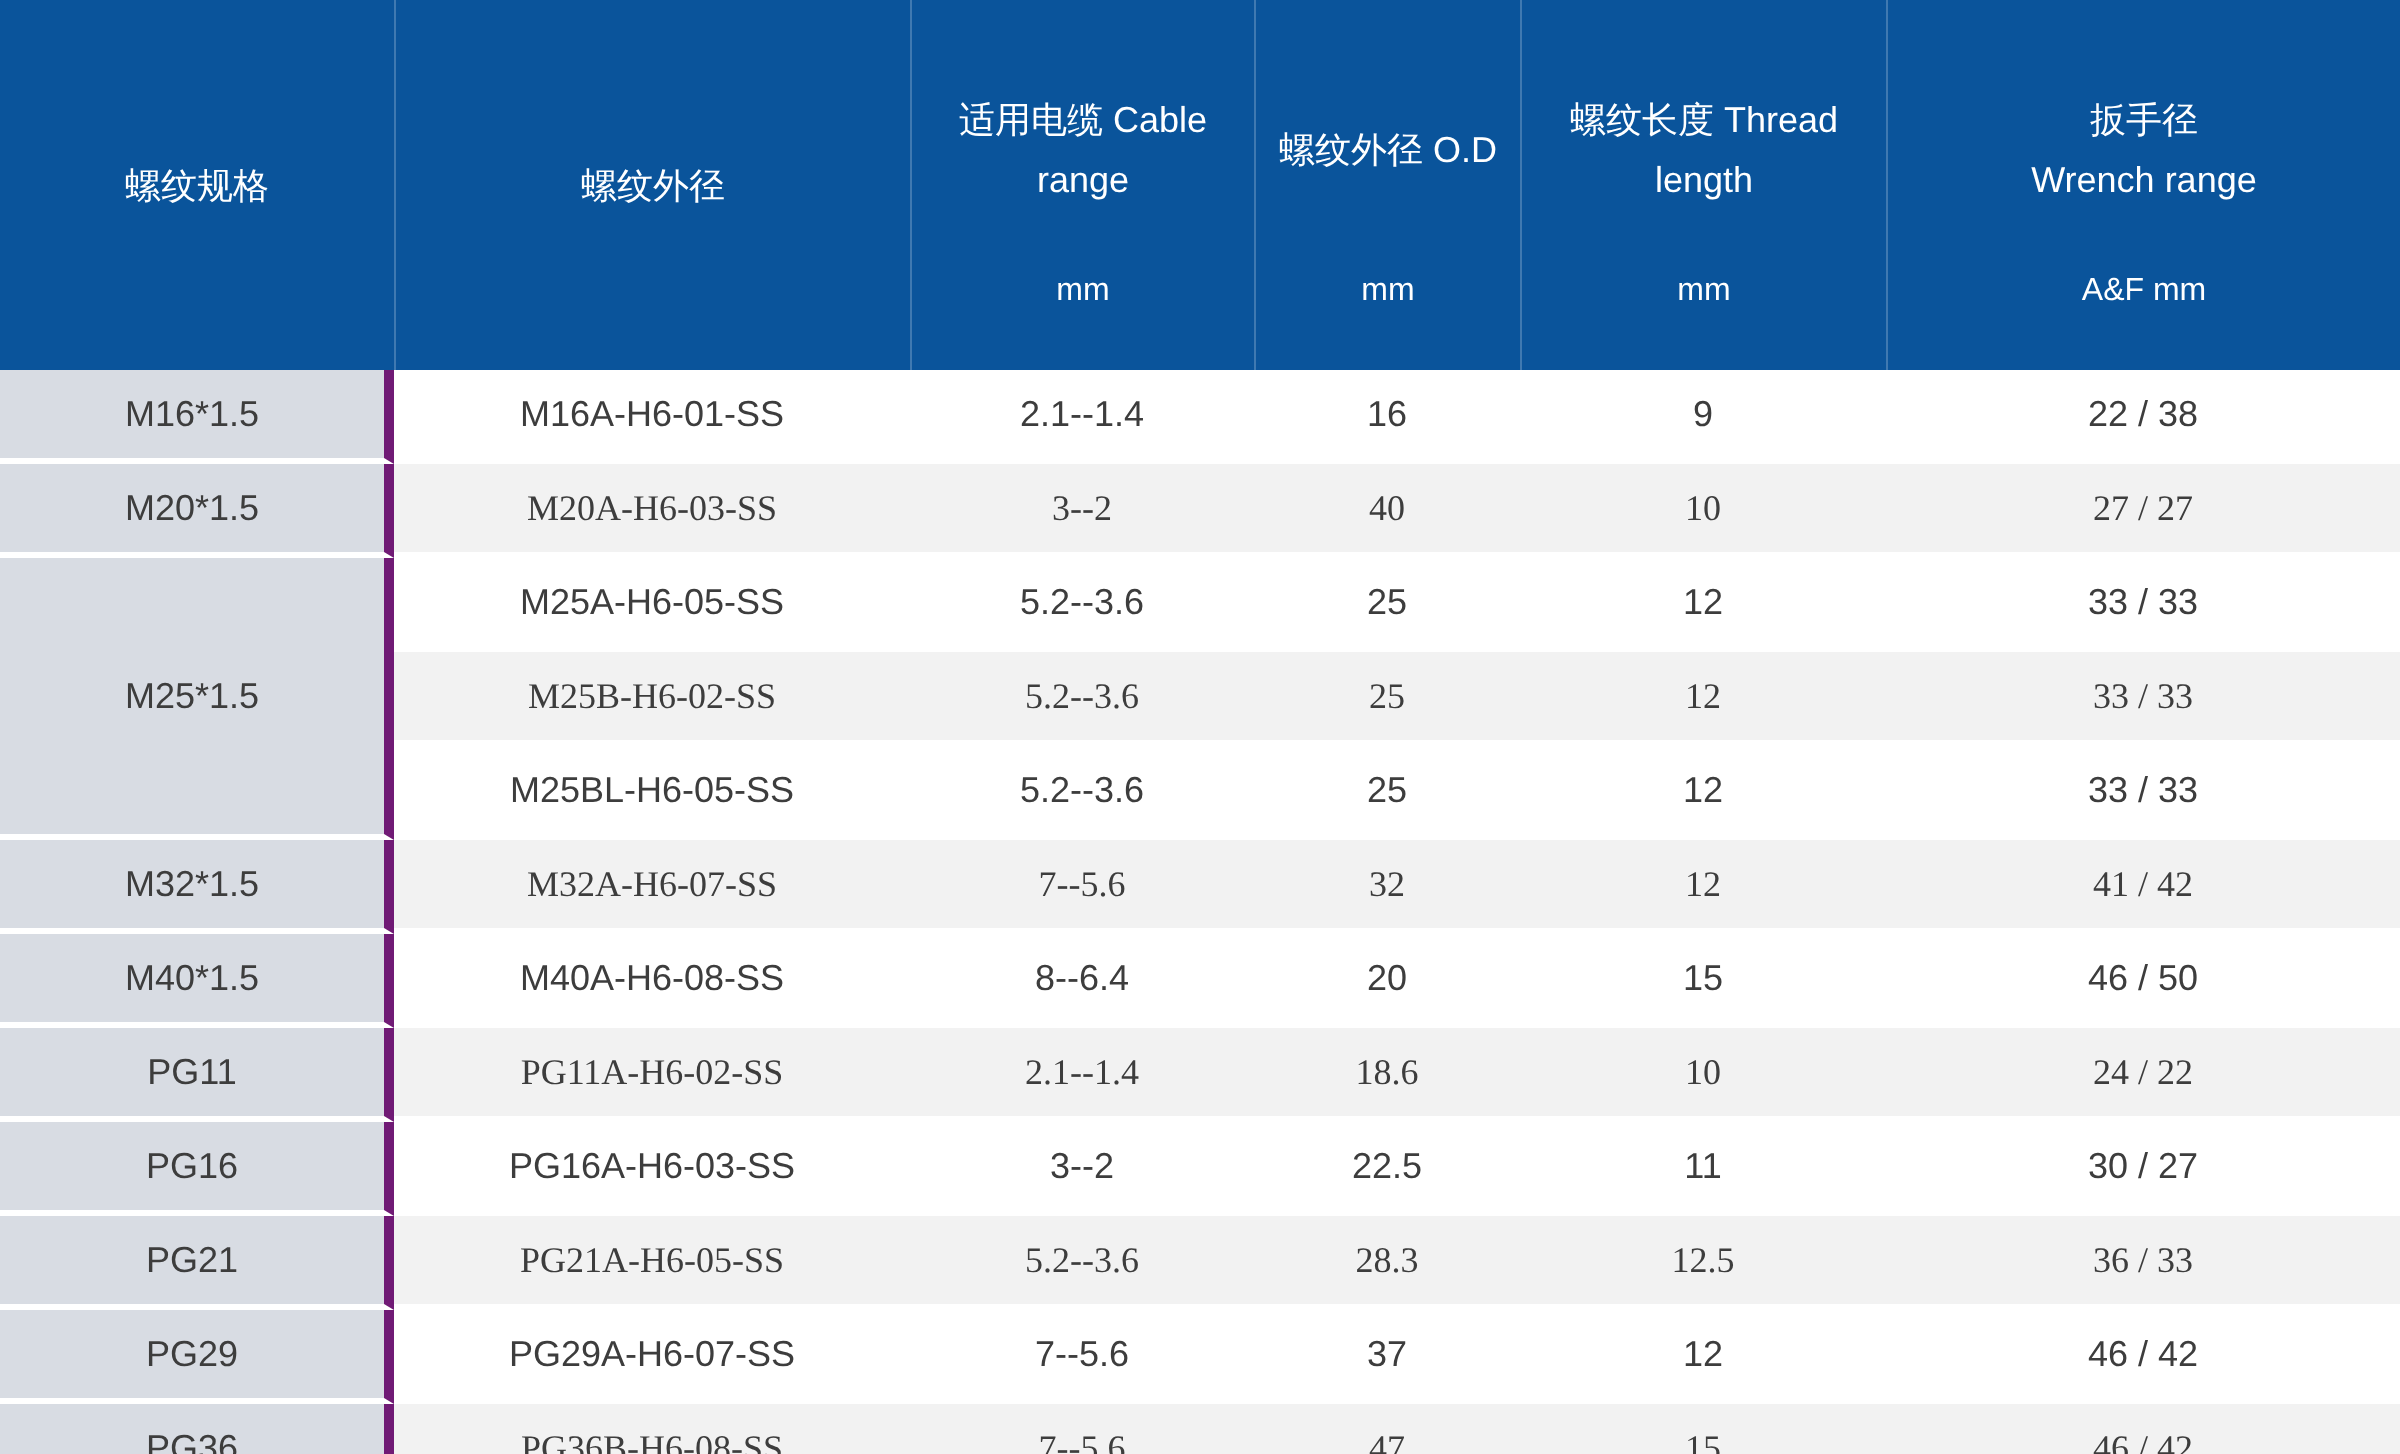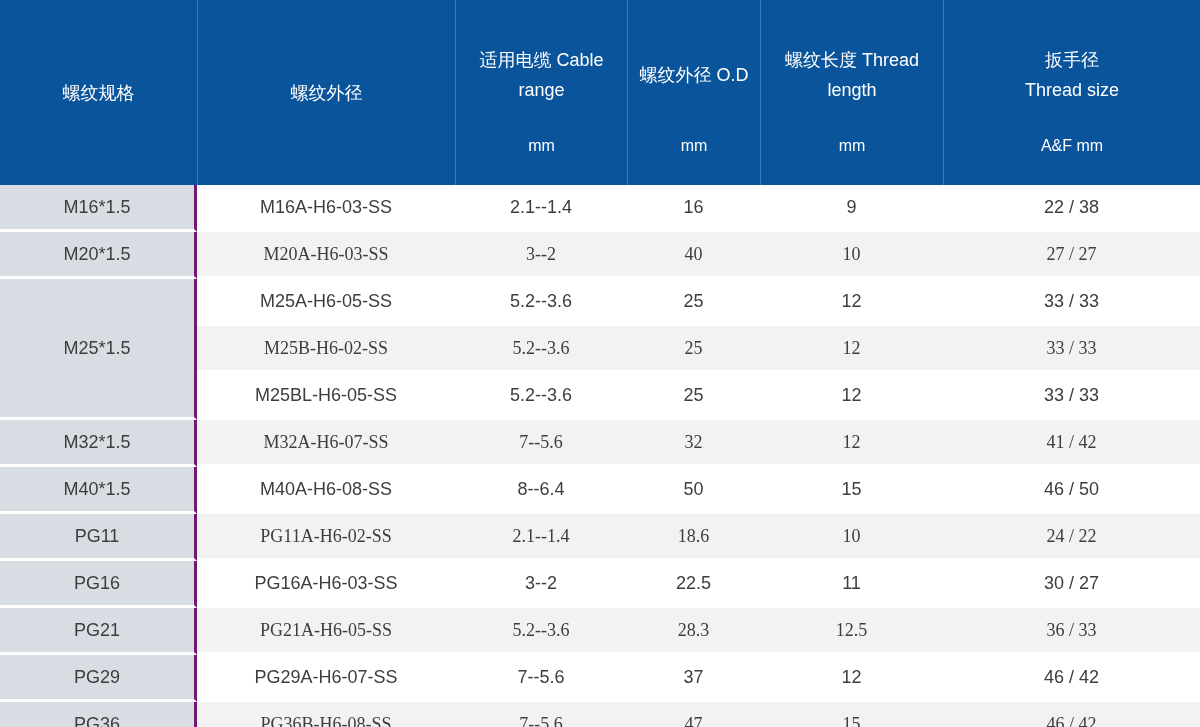--- a/index.html
+++ b/index.html
@@ -65,21 +65,21 @@
     font-size: 16px;
   }
   tbody tr { height: 47px; }
   tbody td {
     font-size: 18px;
     color: var(--text-dark);
     border-bottom: 3px solid #ffffff;
   }
   td.spec {
     background: var(--spec-bg);
-    border-right: 3px solid #701a75;
+    border-right: 5px solid #701a75;
   }
   tr.w td.c { background: var(--row-bg); }
   tr.g td.c { background: var(--row-alt-bg); font-family: Liberation Serif, serif; }
   .footer-gap { height: 3px; background: #ffffff; }
   .footer-bar { height: 5px; background: var(--header-bg); }
 </style>
 </head>
 <body>
 
 <div class="stage">
@@ -116,30 +116,30 @@
         <th>
           <div class="hcell">
             <div class="h-main">螺纹长度 Thread
 length</div>
             <div class="h-unit">mm</div>
           </div>
         </th>
         <th>
           <div class="hcell">
             <div class="h-main">扳手径
-Thread size</div>
+Wrench range</div>
             <div class="h-unit">A&amp;F mm</div>
           </div>
         </th>
       </tr>
     </thead>
     <tbody>
       <tr class="w">
         <td class="spec">M16*1.5</td>
-        <td class="c">M16A-H6-03-SS</td>
+        <td class="c">M16A-H6-01-SS</td>
         <td class="c">2.1--1.4</td>
         <td class="c">16</td>
         <td class="c">9</td>
         <td class="c">22 / 38</td>
       </tr>
       <tr class="g">
         <td class="spec">M20*1.5</td>
         <td class="c">M20A-H6-03-SS</td>
         <td class="c">3--2</td>
         <td class="c">40</td>
@@ -173,21 +173,21 @@
         <td class="c">M32A-H6-07-SS</td>
         <td class="c">7--5.6</td>
         <td class="c">32</td>
         <td class="c">12</td>
         <td class="c">41 / 42</td>
       </tr>
       <tr class="w">
         <td class="spec">M40*1.5</td>
         <td class="c">M40A-H6-08-SS</td>
         <td class="c">8--6.4</td>
-        <td class="c">50</td>
+        <td class="c">20</td>
         <td class="c">15</td>
         <td class="c">46 / 50</td>
       </tr>
       <tr class="g">
         <td class="spec">PG11</td>
         <td class="c">PG11A-H6-02-SS</td>
         <td class="c">2.1--1.4</td>
         <td class="c">18.6</td>
         <td class="c">10</td>
         <td class="c">24 / 22</td>

